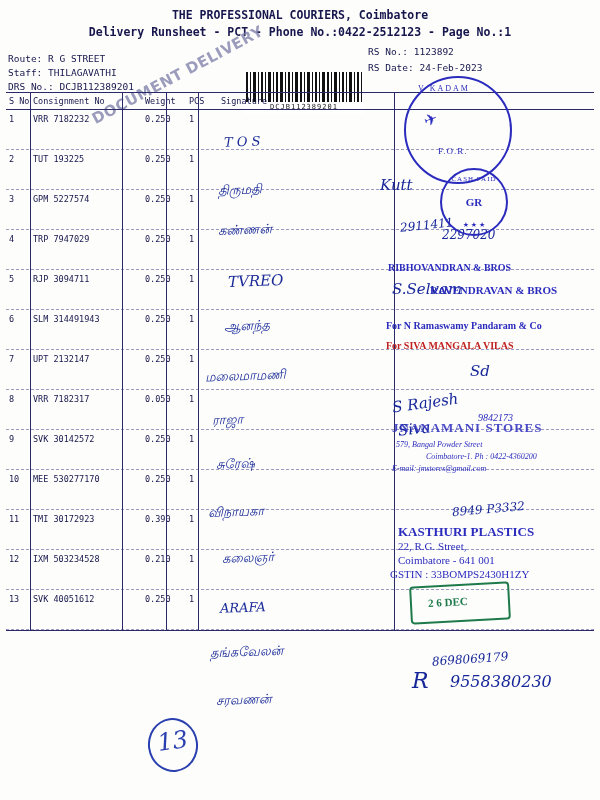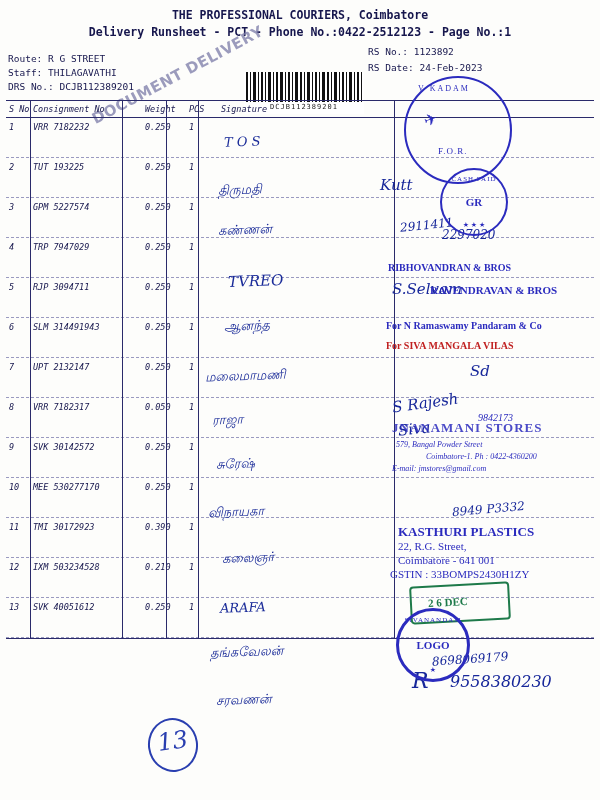--- a/index.html
+++ b/index.html
@@ -96,24 +96,23 @@
     font-size: 15px;
     color: #7b7ba8;
     opacity: .75;
     letter-spacing: .5px;
     pointer-events: none;
   }
 
   
   .table {
     position: relative;
-    margin: 10px 6px 0 6px;
+    margin: 2px 6px 0 6px;
     border-top: 1px solid #2a2a6a;
     border-bottom: 1px solid #2a2a6a;
-    font-style: italic;
   }
   .thead, .trow {
     display: flex;
     font-family: "DejaVu Sans Mono", monospace;
     font-size: 8.5px;
     color: #16164d;
   }
   .thead {
     border-bottom: 1px solid #2a2a6a;
     padding: 3px 0 3px 0;
@@ -493,24 +492,19 @@
     <div class="rstamp" style="left:478px;top:412px;font-size:10px;font-style:italic;">9842173</div>
 
     <div class="rstamp bold" style="left:398px;top:524px;font-size:13px;">KASTHURI PLASTICS</div>
     <div class="rstamp" style="left:398px;top:540px;font-size:11px;">22, R.G. Street,</div>
     <div class="rstamp" style="left:398px;top:554px;font-size:11px;font-family:Liberation Serif, serif;">Coimbatore - 641 001</div>
     <div class="rstamp" style="left:390px;top:568px;font-size:11px;">GSTIN : 33BOMPS2430H1ZY</div>
 
     <div class="rstamp" style="left:410px;top:584px;width:96px;height:34px;border:2px solid #1e7a4a;border-radius:4px;transform:rotate(-3deg);"></div>
     <div class="rstamp bold" style="left:428px;top:596px;font-size:11px;color:#1e7a4a;transform:rotate(-3deg);">2 6 DEC</div>
 
-    <div class="circle-stamp" style="left:396px;top:608px;width:74px;height:74px;border-width:3px;">
-      <div class="ring-top">SIVANANDAM</div>
-      <div class="ring-mid">LOGO</div>
-      <div class="ring-bot">★</div>
-    </div>
 
     <div class="page-num-circle">
       <span>13</span>
     </div>
   </div>
 
 </div>
 
 </body></html>

